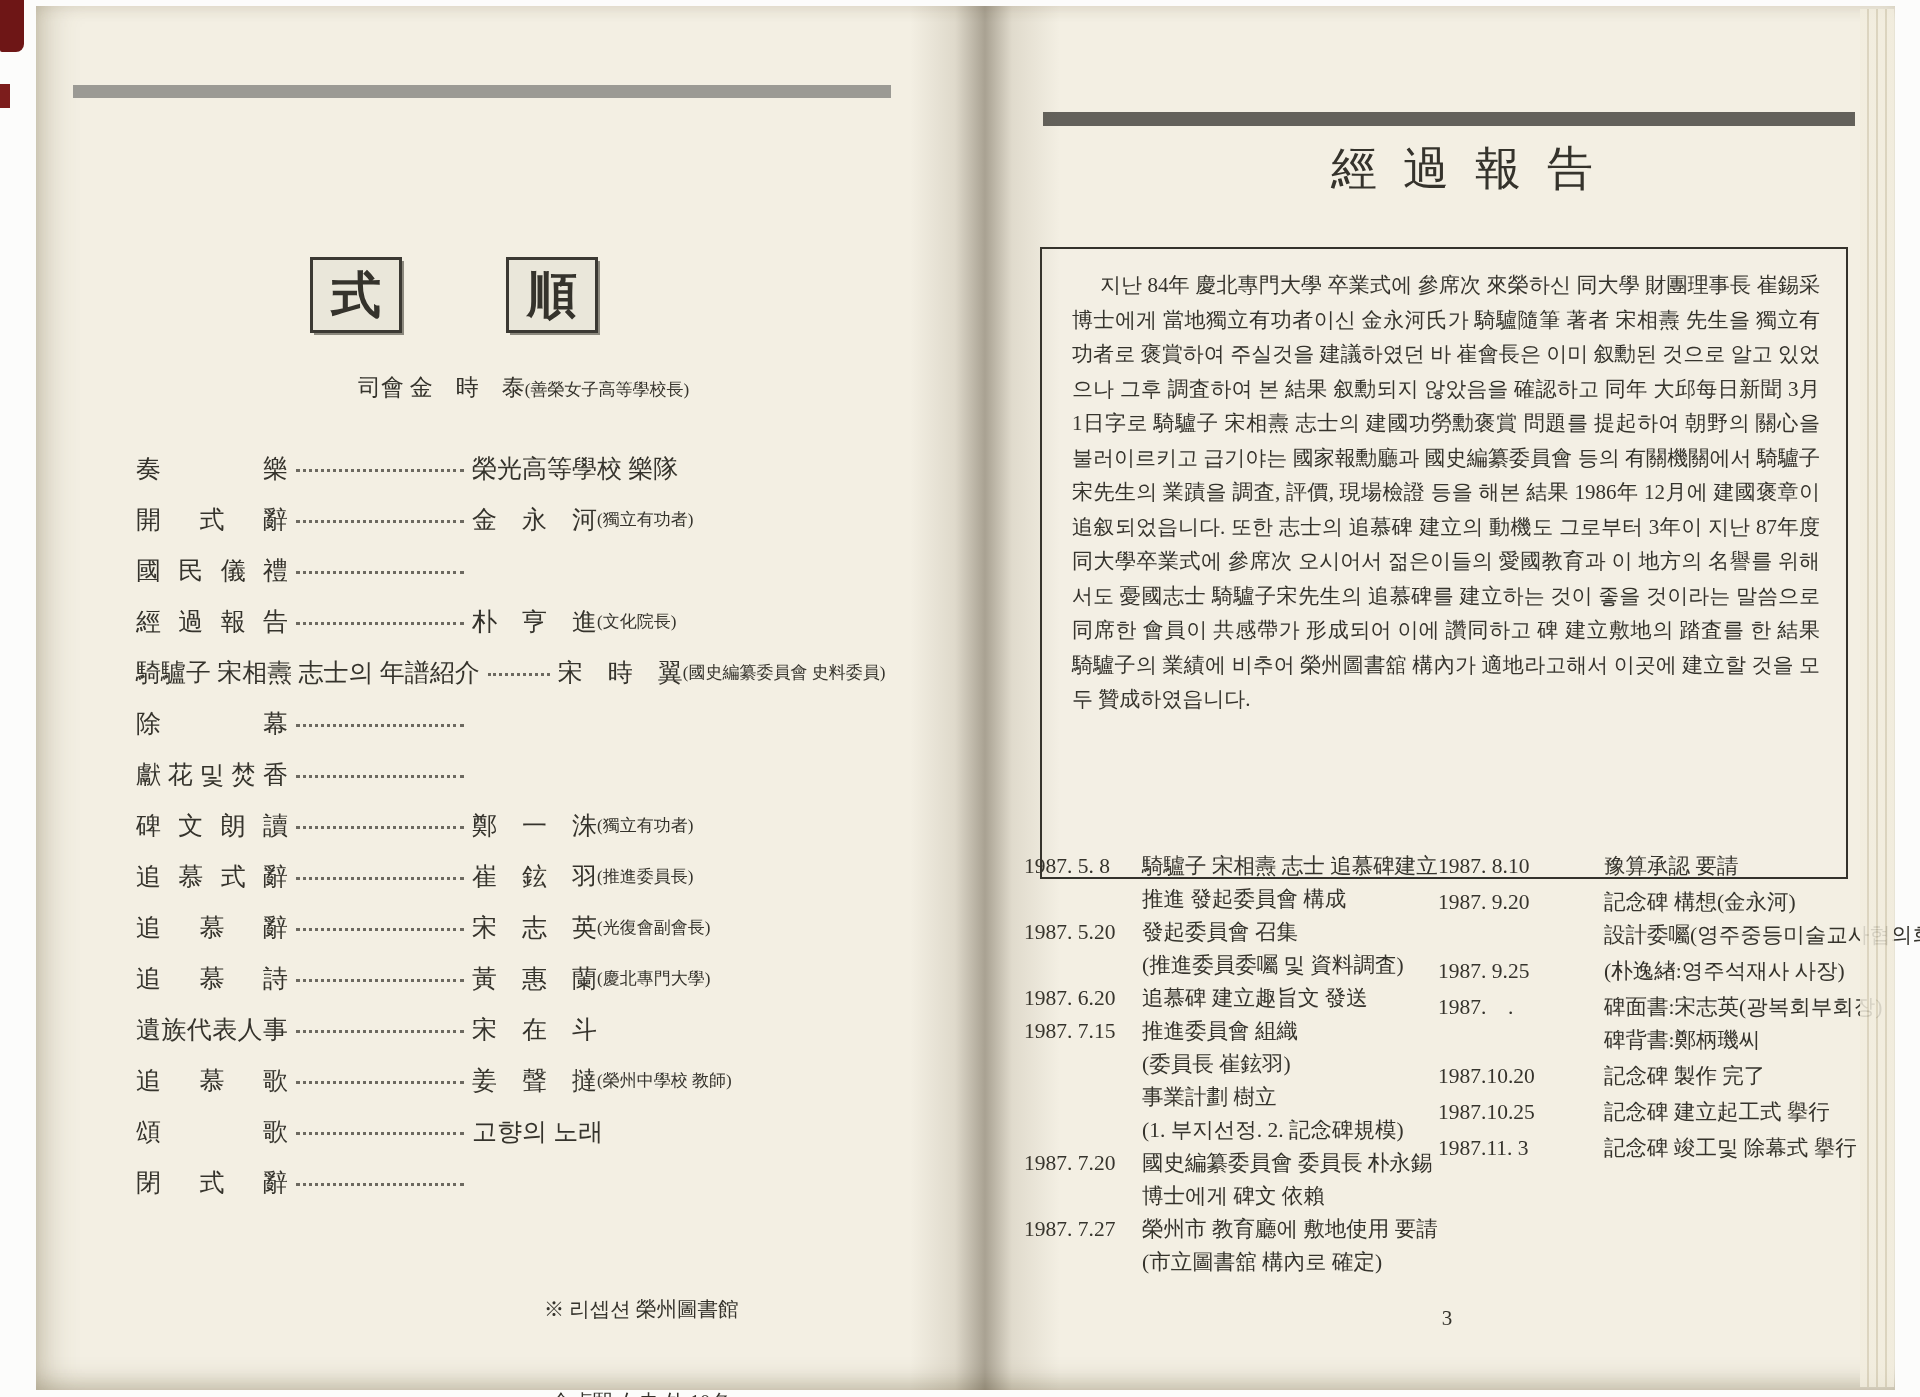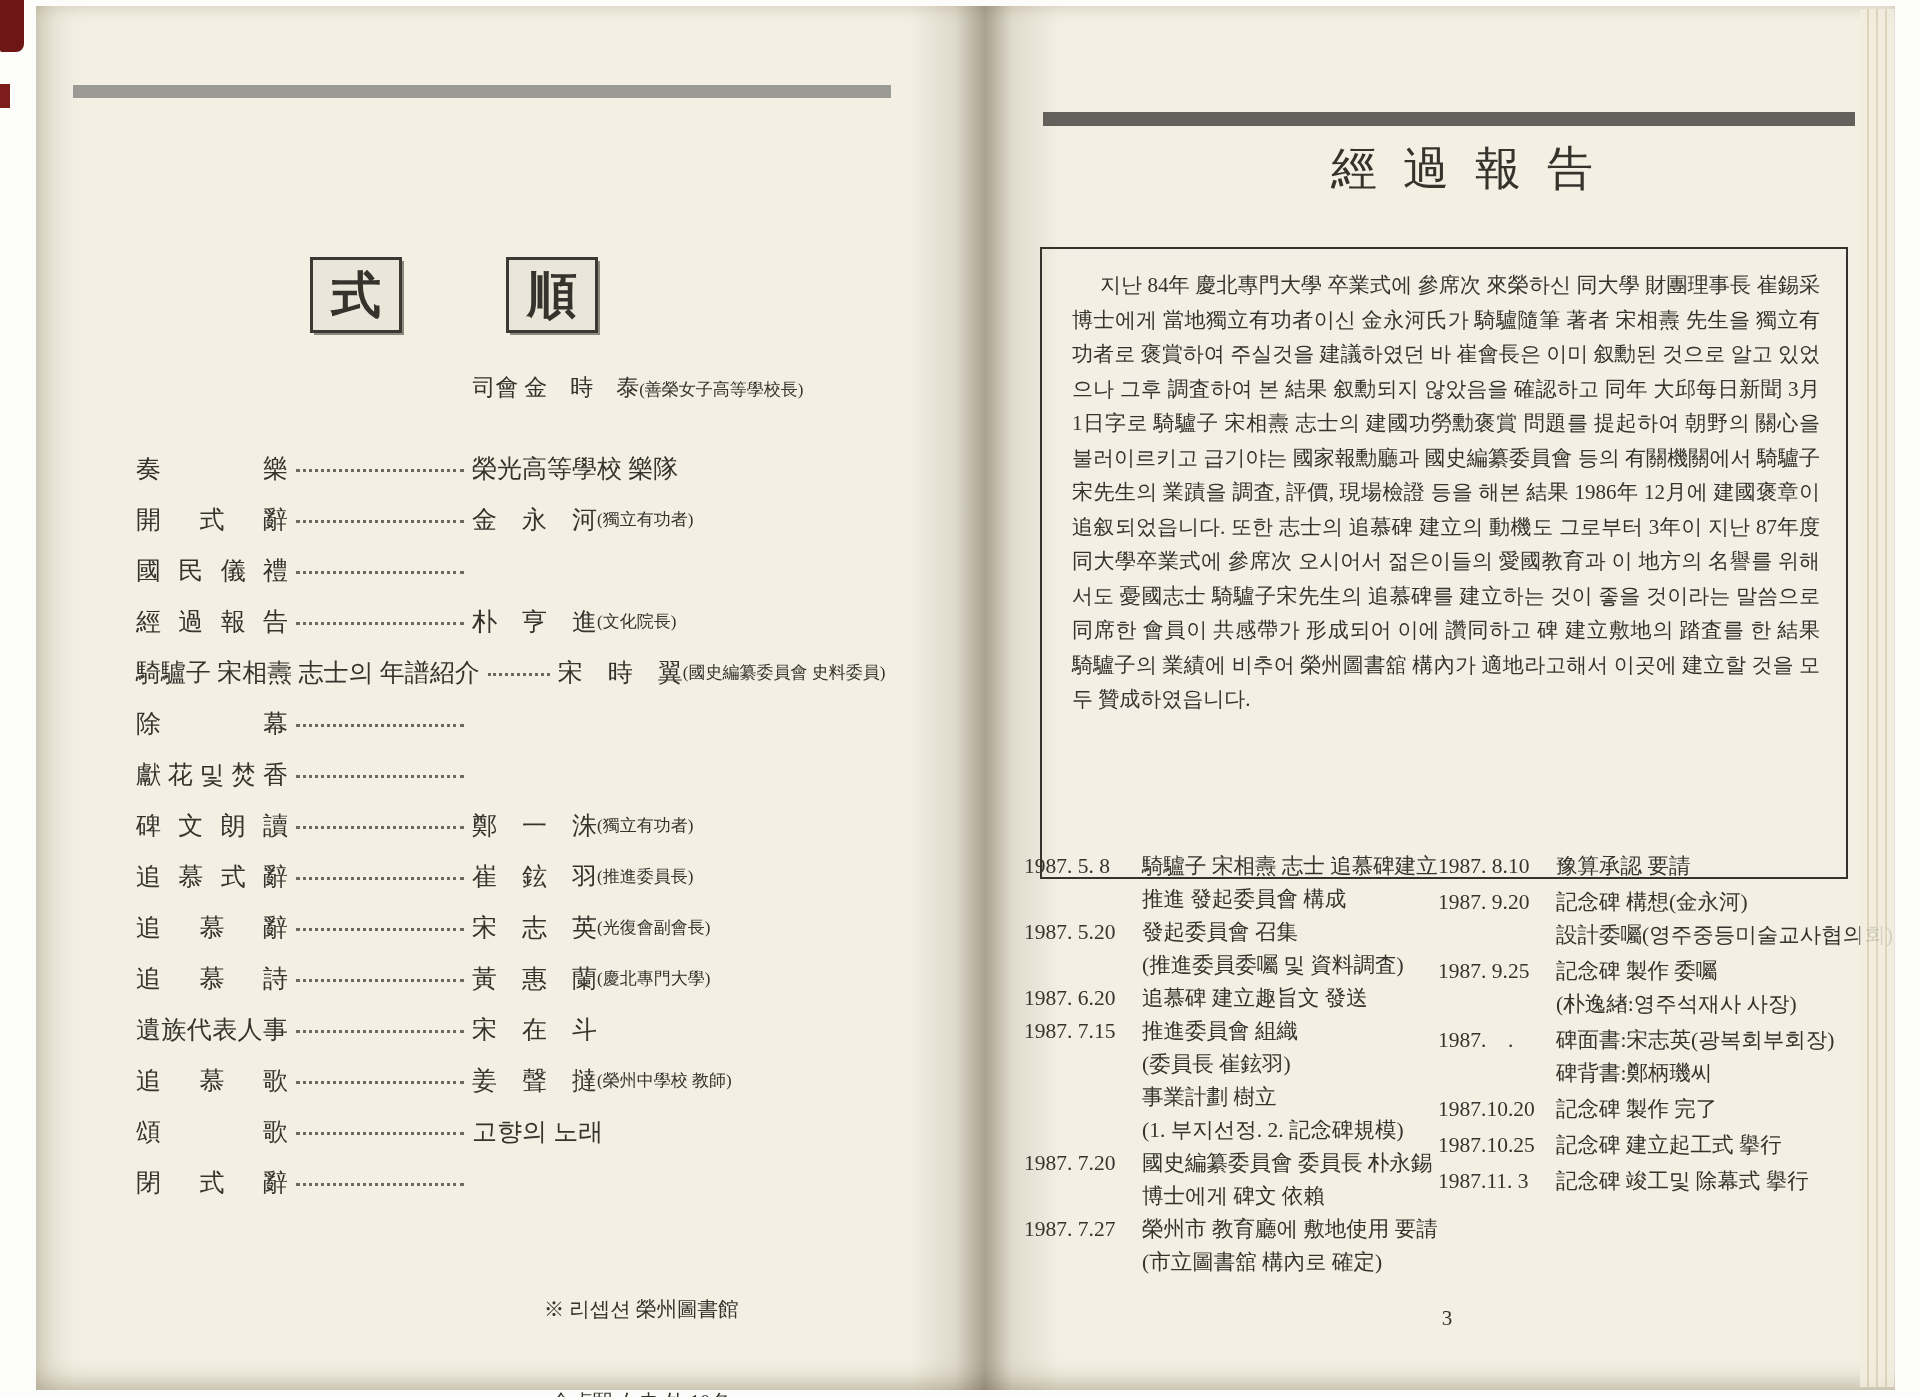--- a/index.html
+++ b/index.html
@@ -24,21 +24,21 @@
     background:repeating-linear-gradient(90deg,#f2edde 0px,#f2edde 7px,#d8d0b9 7px,#d8d0b9 9px);}
 
   
   .bar-left{left:37px;top:79px;width:818px;height:13px;background:#9b9a94;}
   .titlebox{
     top:251px;width:86px;height:70px;border:3px solid #3b3933;background:#eae7da;
     box-shadow:3px 3px 0 -1px rgba(55,52,44,.55);
     display:flex;align-items:center;justify-content:center;font-size:50px;font-weight:bold;
   }
   .tb1{left:274px;} .tb2{left:470px;}
-  .mc-line{left:322px;top:366px;width:560px;text-align:center;font-size:23px;white-space:pre;}
+  .mc-line{left:322px;top:366px;width:560px;font-size:23px;white-space:pre;}
   .mc-line .note{font-size:17px;}
   .program{left:100px;top:437px;width:766px;}
   .prow{display:flex;align-items:center;height:51px;font-size:25px;}
   .plabel{width:152px;display:flex;justify-content:space-between;flex-shrink:0;}
   .plabel.long{width:auto;display:block;white-space:pre;text-align:center;}
   .leader{height:0;border-bottom:3px dotted #55524a;width:168px;margin:0 8px;flex-shrink:0;position:relative;top:2px;opacity:.85;}
   .leader.short{width:62px;}
   .pname{white-space:pre;}
   .pnote{font-size:17px;}
   .reception{left:415px;top:1226px;width:380px;text-align:center;font-size:20.5px;line-height:31px;white-space:pre;}
@@ -48,21 +48,21 @@
   .rtitle{left:1020px;top:132px;width:812px;text-align:center;font-size:46px;letter-spacing:26px;text-indent:26px;}
   .report-box{
     left:1004px;top:241px;width:808px;height:632px;border:2.5px solid #34322c;box-sizing:border-box;
     padding:19px 26px 0 30px;background:rgba(255,255,255,0.06);
   }
   .report-box p{margin:0;font-size:21px;line-height:34.5px;text-align:justify;text-indent:28px;}
   .timeline{top:844px;font-size:21.5px;line-height:33px;}
   .tl-left{left:988px;width:428px;}
   .tl-right{left:1402px;width:470px;}
   .entry{display:flex;}
-  .tl-right .entry{margin-bottom:3px;}
+  .tl-right .entry{margin-bottom:3px;gap:48px;}
   .tdate{width:118px;flex-shrink:0;white-space:pre;}
   .tlines{flex:1;}
   .tlines .ln{white-space:pre;}
   .pageno{left:1396px;top:1300px;width:30px;text-align:center;font-size:21px;}
 </style>
 </head>
 <body>
 
 <div class="scan">
   <div class="corner-mark-1"></div>
@@ -294,21 +294,20 @@
         <div class="entry">
           <div class="tdate">1987. 9.20</div>
           <div class="tlines">
             <div class="ln">記念碑 構想(金永河)</div>
             <div class="ln">設計委囑(영주중등미술교사협의회)</div>
           </div>
         </div>
         <div class="entry">
           <div class="tdate">1987. 9.25</div>
           <div class="tlines">
-            <div class="ln">記念碑 製作 委囑</div>
             <div class="ln">(朴逸緖:영주석재사 사장)</div>
           </div>
         </div>
         <div class="entry">
           <div class="tdate">1987.    .</div>
           <div class="tlines">
             <div class="ln">碑面書:宋志英(광복회부회장)</div>
             <div class="ln">碑背書:鄭柄璣씨</div>
           </div>
         </div>

